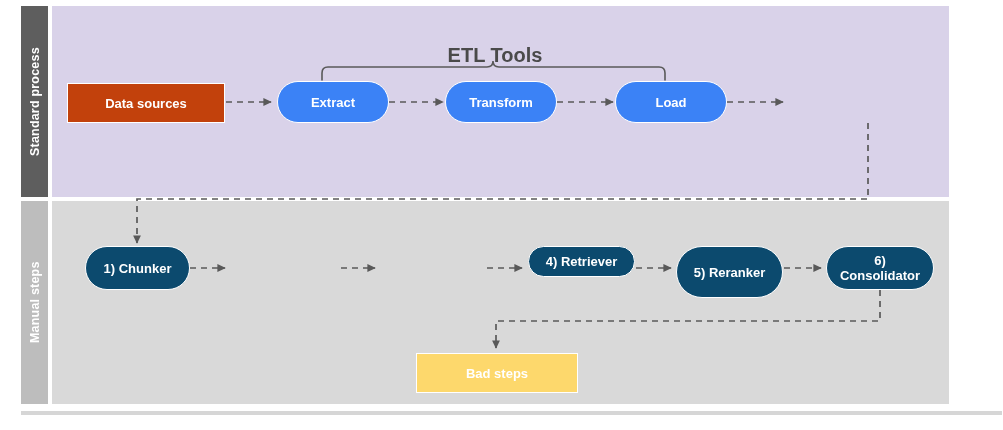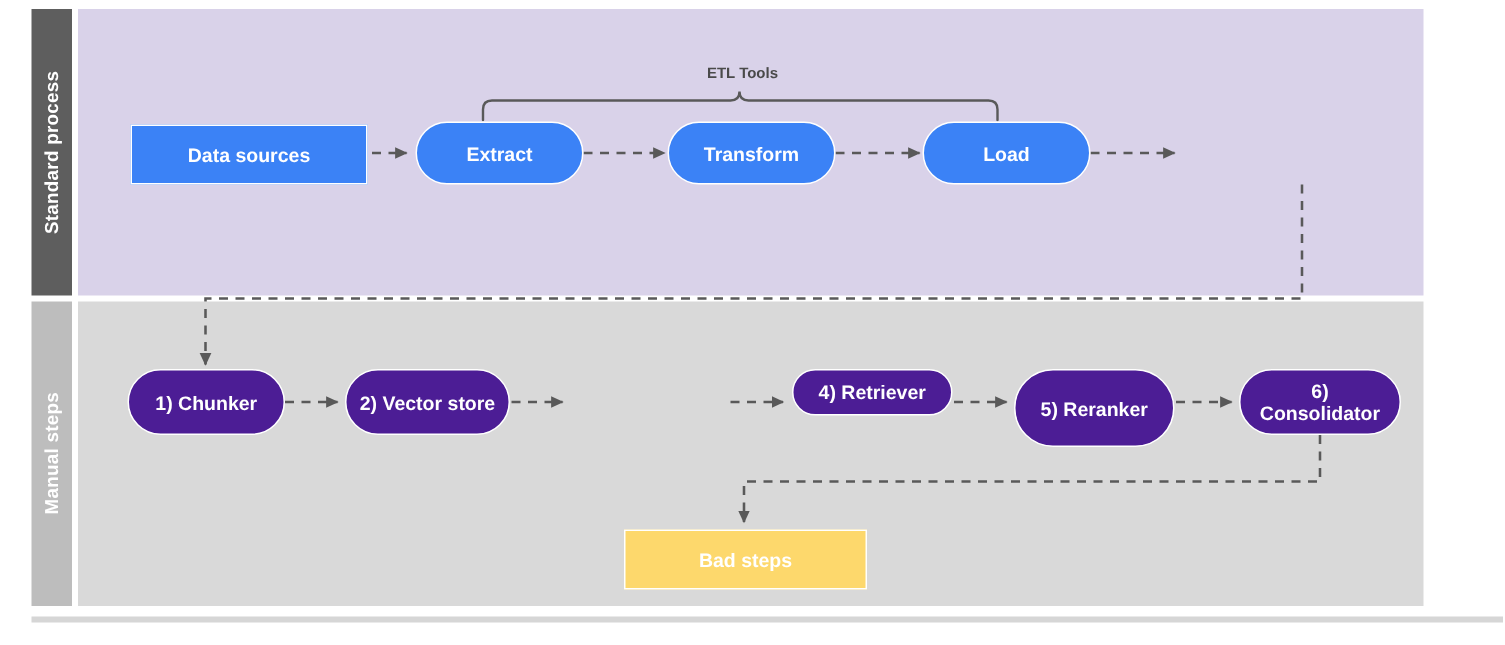--- a/index.html
+++ b/index.html
@@ -27,32 +27,32 @@
   
   .node{
     position:absolute;box-sizing:border-box;
     display:flex;align-items:center;justify-content:center;text-align:center;
     color:#ffffff;font-weight:bold;font-size:13px;line-height:15px;
     border:1.5px solid #ffffff;
     padding:0 6px;
   }
   .rect{border-radius:0;}
   .pill{border-radius:999px;}
-  .gray-box{background:#3b82f6;margin-left:20px;}
+  .gray-box{background:#c2410c;}
   .magenta{background:#3b82f6;}
-  .gray-pill{background:#4c1d95;}
+  .gray-pill{background:#0c4a6e;}
   .yellow{background:#fdd86c;}
 
   
   #wires{position:absolute;left:0;top:0;width:1003px;height:430px;pointer-events:none;}
 
   
   #etl-label{
     position:absolute;left:400px;top:44px;width:190px;
-    text-align:center;color:#4a4a4a;font-size:10px;font-weight:bold;
+    text-align:center;color:#4a4a4a;font-size:20px;font-weight:bold;
   }
 </style>
 </head>
 <body>
 
 <div id="stage">
 
   <div id="lane-top-header" class="lane-header">Standard process</div>
   <div id="lane-top-body" class="lane-body"></div>
 
@@ -92,21 +92,20 @@
 
   <div class="node pill magenta" style="left:277px;top:81px;width:112px;height:42px;">Extract</div>
 
   <div class="node pill magenta" style="left:445px;top:81px;width:112px;height:42px;">Transform</div>
 
   <div class="node pill magenta" style="left:615px;top:81px;width:112px;height:42px;">Load</div>
 
 
   <div class="node pill gray-pill" style="left:85px;top:246px;width:105px;height:44px;">1) Chunker</div>
 
-  <div class="node pill gray-pill" style="left:230px;top:246px;width:110px;height:44px;">2) Vector store</div>
 
 
   <div class="node pill gray-pill" style="left:528px;top:246px;width:107px;height:31px;">4) Retriever</div>
 
   <div class="node pill gray-pill" style="left:676px;top:246px;width:107px;height:52px;">5) Reranker</div>
 
   <div class="node pill gray-pill" style="left:826px;top:246px;width:108px;height:44px;">6) Consolidator</div>
 
   <div class="node rect yellow" style="left:416px;top:353px;width:162px;height:40px;">Bad steps</div>
 

